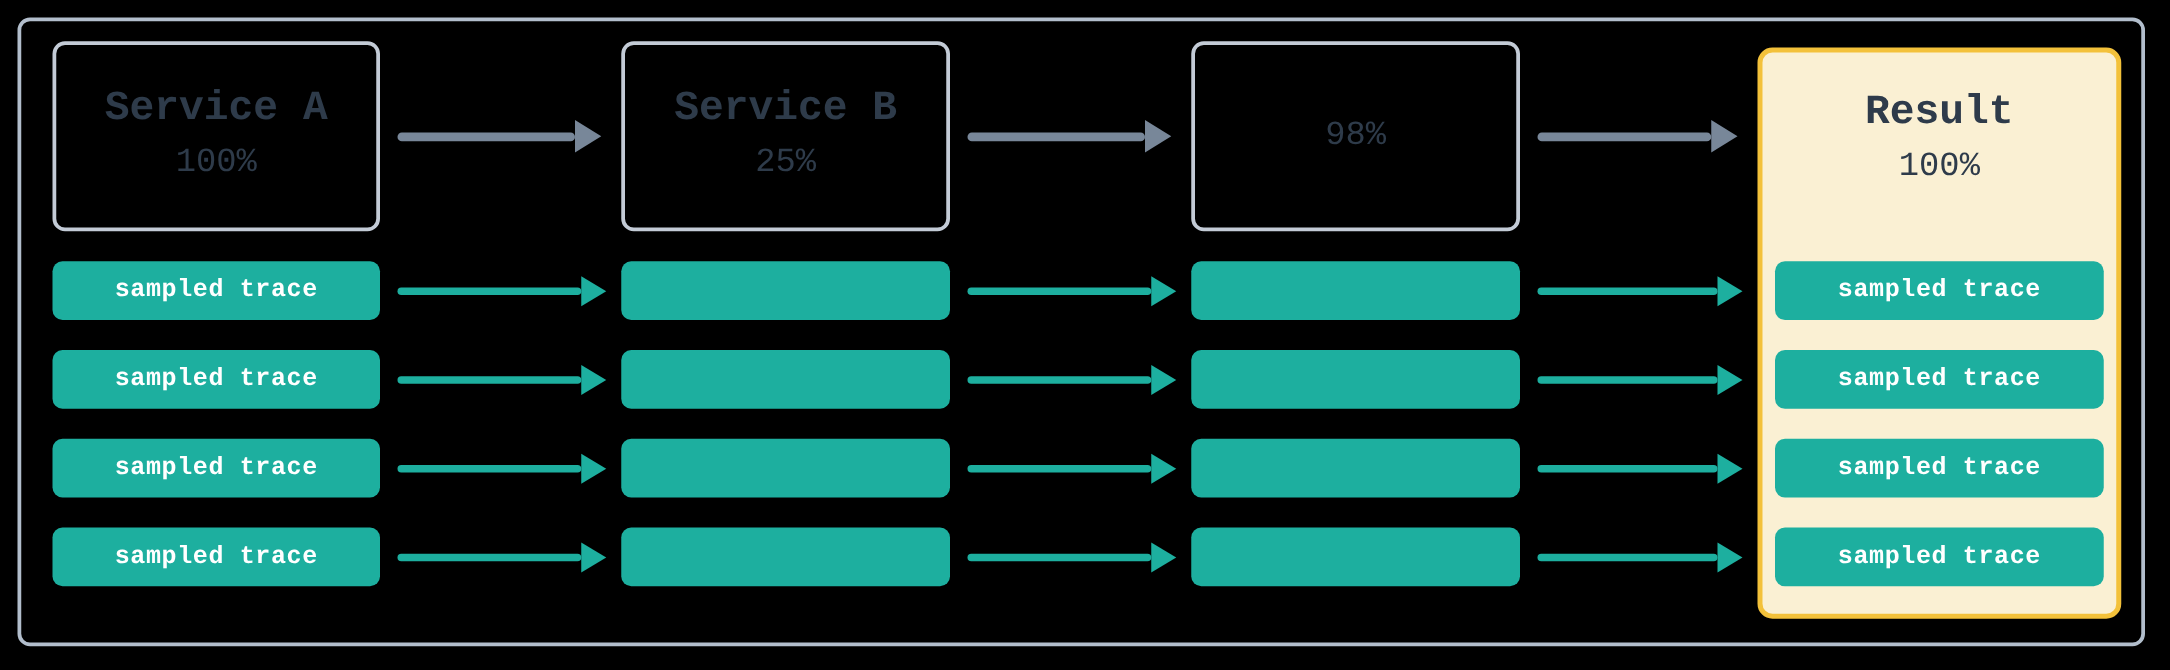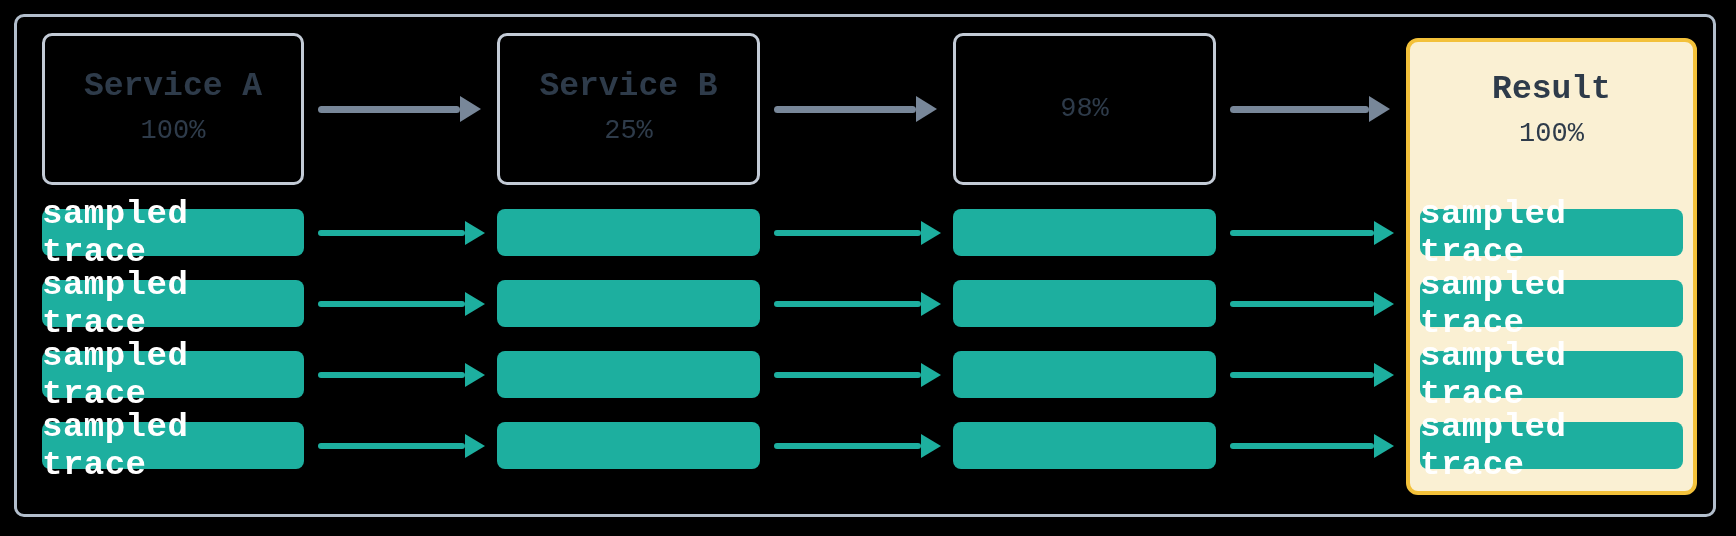--- a/index.html
+++ b/index.html
@@ -38,21 +38,21 @@
   .service-box{
     box-sizing:border-box;border:3px solid var(--box-border);border-radius:10px;
     display:flex;flex-direction:column;align-items:center;justify-content:center;
   }
   .svc-name{font-size:33px;font-weight:700;color:var(--text-dark);line-height:45px;}
   .svc-rate{font-size:27px;font-weight:400;color:var(--text-dark);line-height:45px;}
 
   .pill{
     background:var(--teal);border-radius:8px;
     display:flex;align-items:center;justify-content:center;
-    color:var(--pill-text);font-size:34px;font-weight:600;letter-spacing:0.5px;
+    color:var(--pill-text);font-size:20px;font-weight:600;letter-spacing:0.5px;
   }
   .pill.in-result{width:263px;margin:0 auto;z-index:2;}
 
   .arrow{display:flex;align-items:center;box-sizing:border-box;}
   .arrow .shaft{flex:1;height:7px;border-radius:4px;background:currentColor;}
   .arrow .head{width:0;height:0;border-top:13px solid transparent;
     border-bottom:13px solid transparent;border-left:21px solid currentColor;}
   .arrow.gray{color:var(--arrow-gray);padding:0 16px 0 14px;}
   .arrow.teal{color:var(--teal);padding:0 12px 0 14px;}
   .arrow.teal .shaft{height:6px;}

